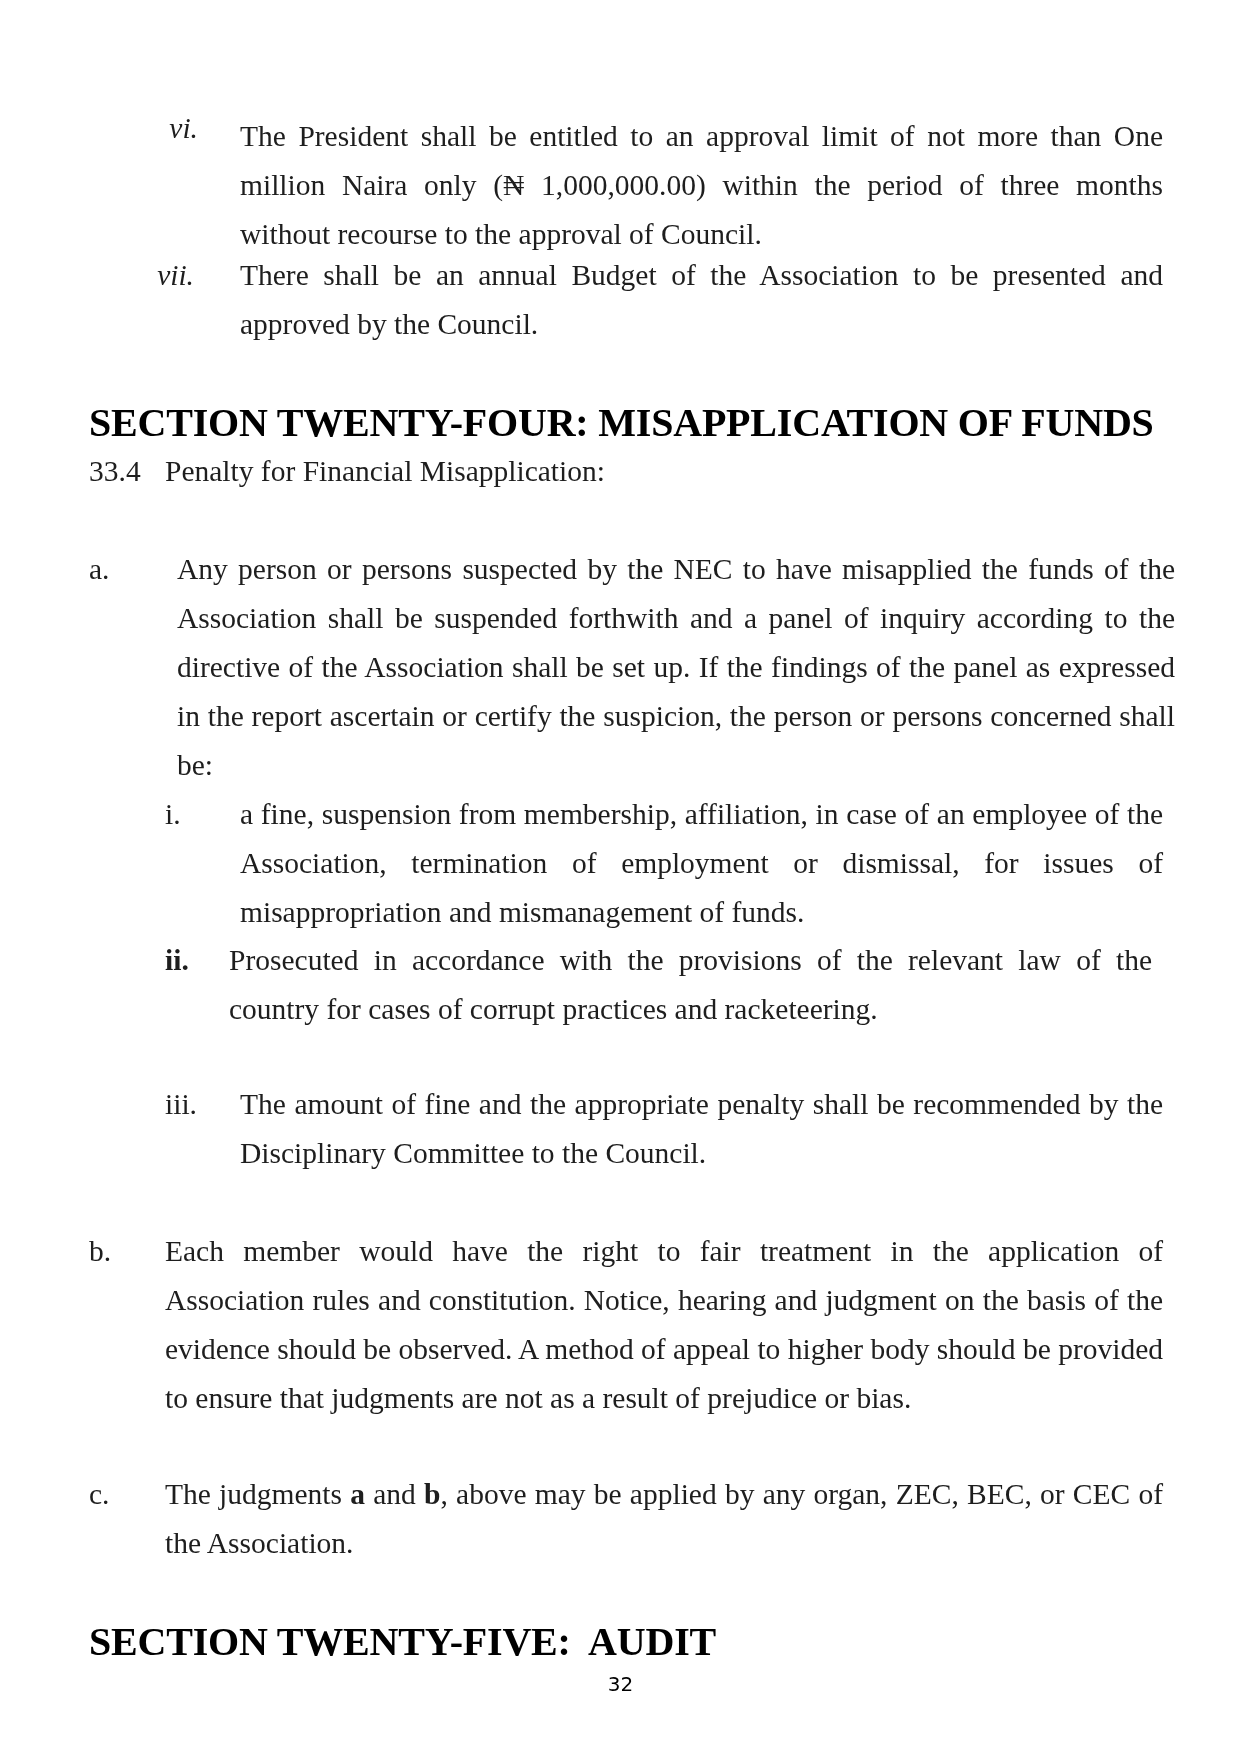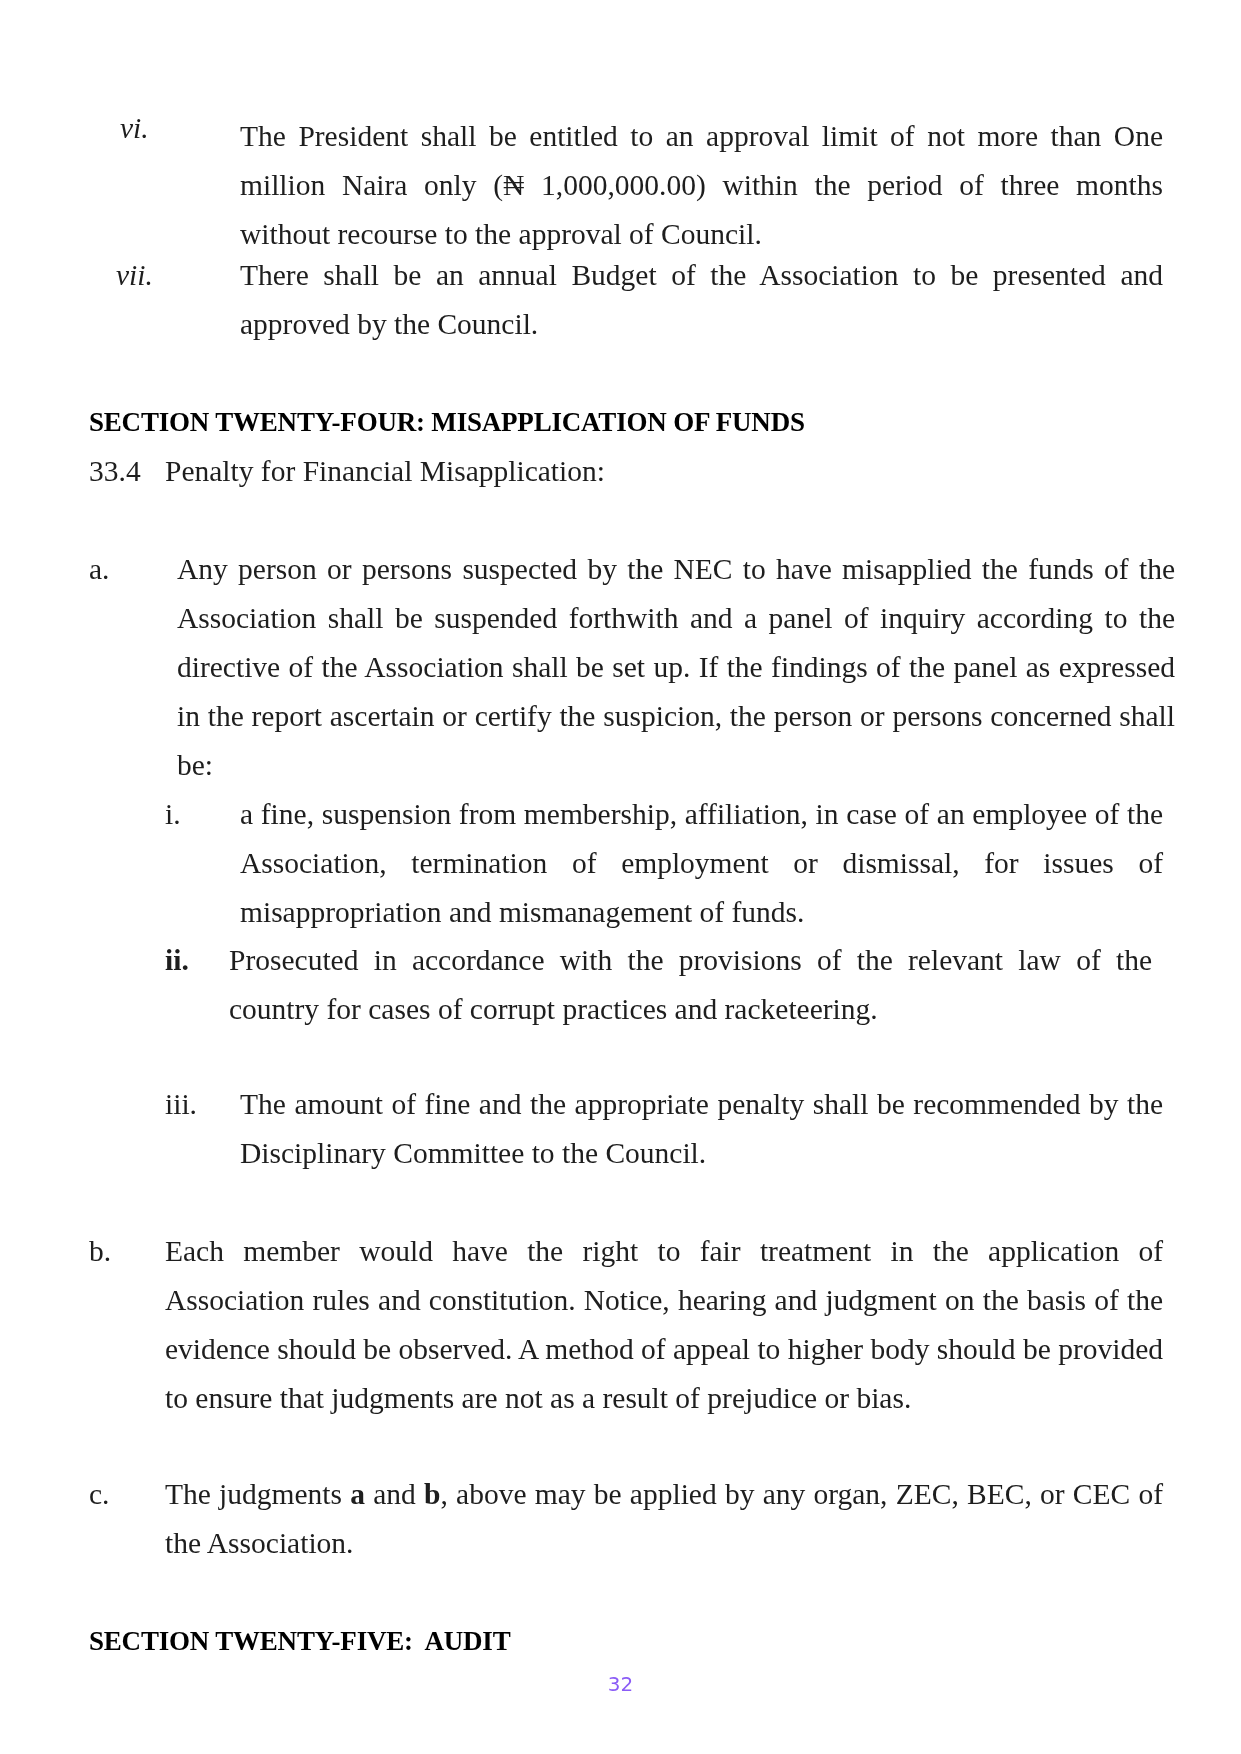--- a/index.html
+++ b/index.html
@@ -19,47 +19,47 @@
     position: absolute;
     font-size: 29.5px;
     line-height: 49px;
   }
   .label {
     position: absolute;
     top: 0;
     white-space: nowrap;
   }
   .label.italic { font-style: italic; }
-  .label.right { }
+  .label.right { text-align: right; }
   .body {
     position: absolute;
     top: 0;
     text-align: justify;
     text-align-last: left;
   }
   .heading {
     position: absolute;
     left: 89px;
-    font-size: 27px;
+    font-size: 40px;
     line-height: 49px;
     font-weight: bold;
     color: #000;
     white-space: nowrap;
     letter-spacing: -0.2px;
   }
   .page-number {
     position: absolute;
     left: 0;
     width: 1241px;
     text-align: center;
     top: 1670px;
     font-family: "DejaVu Sans", "Liberation Sans", sans-serif;
     font-size: 20px;
     line-height: 28px;
-    color: #8b5cf6;
+    color: #000000;
   }
   b { font-weight: bold; }
 </style>
 </head>
 <body>
 
 <div class="blk" style="top:104px; left:0; width:1241px;">
   <span class="label italic right" style="left:120px; width:78px;">vi.</span>
   <div class="body" style="left:240px; width:923px;margin-top:8px;">The President shall be entitled to an approval limit of not more than One million Naira only (₦ 1,000,000.00) within the period of three months without recourse to the approval of Council.</div>
 </div>

